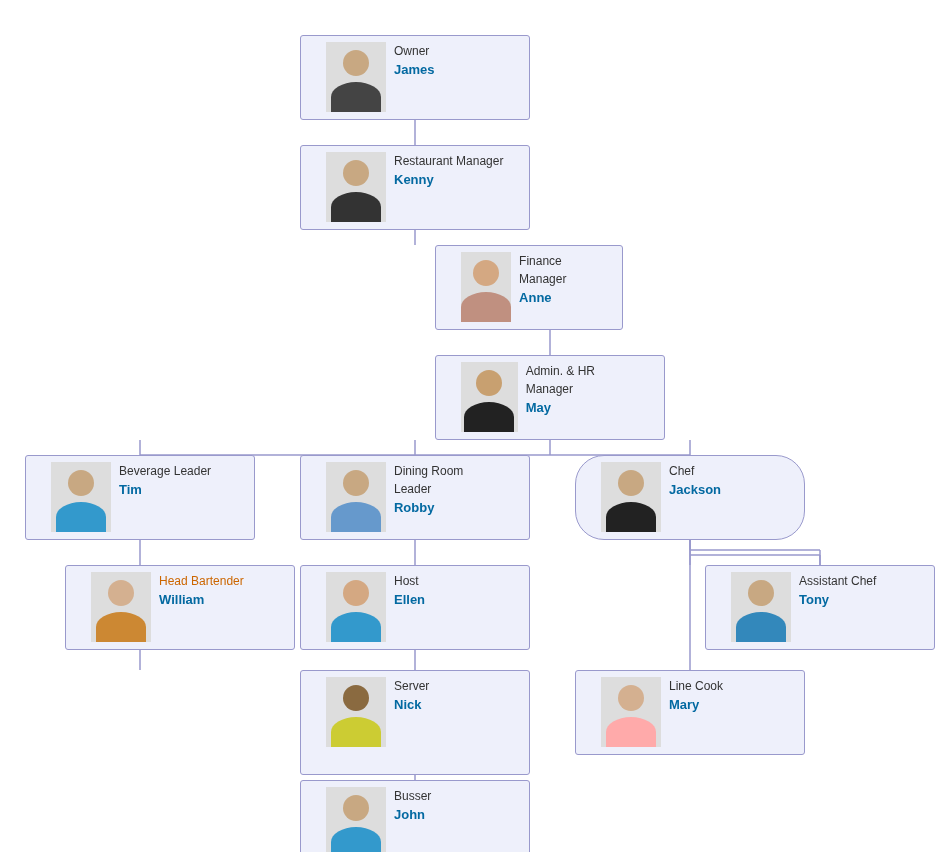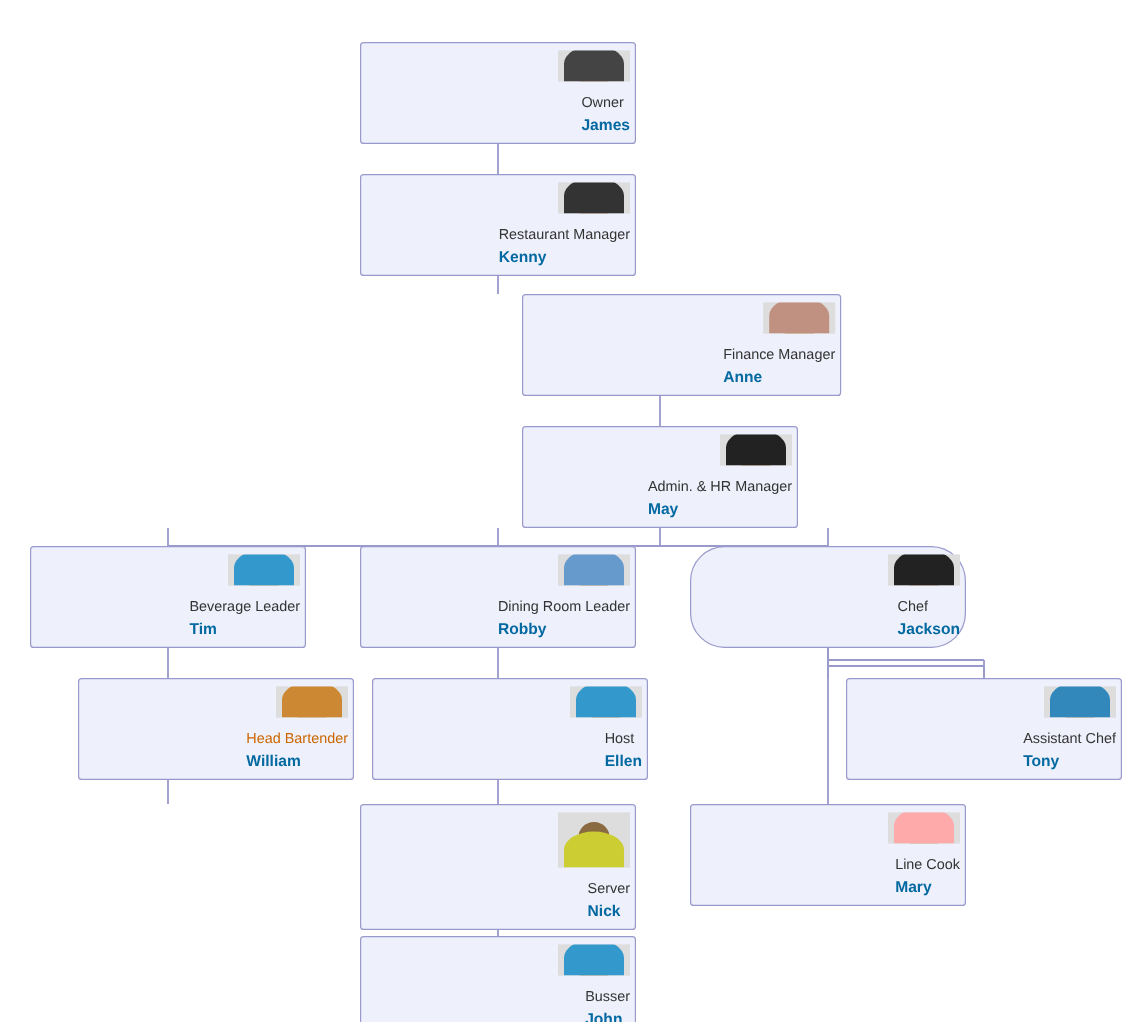--- a/index.html
+++ b/index.html
@@ -17,24 +17,23 @@
       margin: 0 auto;
     }
 
     
     .node {
       position: absolute;
       background: #eef0fb;
       border: 1.5px solid #9999cc;
       border-radius: 3px;
       display: flex;
-      align-items: flex-end;
-      padding: 6px 4px;
+      align-items: flex-start;
+      padding: 6px 25px;
       gap: 8px;
-      flex-direction: column;
     }
 
     .node .info {
       display: flex;
       flex-direction: column;
       justify-content: center;
       line-height: 1.5;
     }
 
     .node .role {
@@ -191,21 +190,21 @@
     <div class="node" style="left: 280px; top: 125px; width: 230px; height: 85px;">
       <div class="avatar-person av-kenny">
         <div class="avatar-head"></div>
         <div class="avatar-body"></div>
       </div>
       <div class="info">
         <span class="role">Restaurant Manager</span>
         <span class="name">Kenny</span>
       </div>
     </div>
-    <div class="node" style="left: 415px; top: 225px; width: 266px; height: 85px;">
+    <div class="node" style="left: 415px; top: 225px; width: 188px; height: 85px;">
       <div class="avatar-person av-anne">
         <div class="avatar-head"></div>
         <div class="avatar-body"></div>
       </div>
       <div class="info">
         <span class="role">Finance Manager</span>
         <span class="name">Anne</span>
       </div>
     </div>
     <div class="node" style="left: 415px; top: 335px; width: 230px; height: 85px;">
@@ -251,21 +250,21 @@
     <div class="node" style="left: 5px; top: 545px; width: 230px; height: 85px; margin-left: 40px;">
       <div class="avatar-person av-william">
         <div class="avatar-head"></div>
         <div class="avatar-body"></div>
       </div>
       <div class="info">
         <span class="role orange">Head Bartender</span>
         <span class="name">William</span>
       </div>
     </div>
-    <div class="node" style="left: 280px; top: 545px; width: 230px; height: 85px; margin-left: 10px;">
+    <div class="node" style="left: 280px; top: 545px; width: 230px; height: 85px;">
       <div class="avatar-person av-ellen">
         <div class="avatar-head"></div>
         <div class="avatar-body"></div>
       </div>
       <div class="info">
         <span class="role">Host</span>
         <span class="name">Ellen</span>
       </div>
     </div>
     <div class="node" style="left: 685px; top: 545px; width: 230px; height: 85px;">

